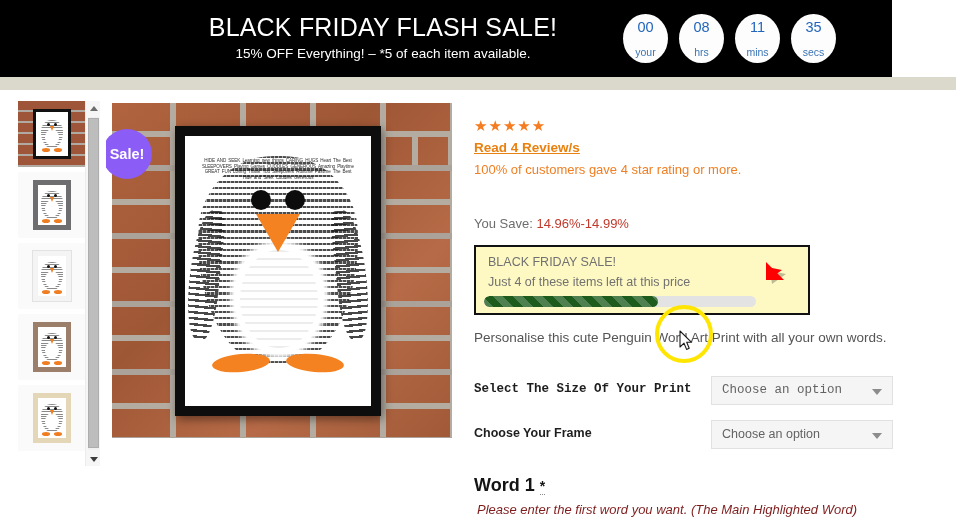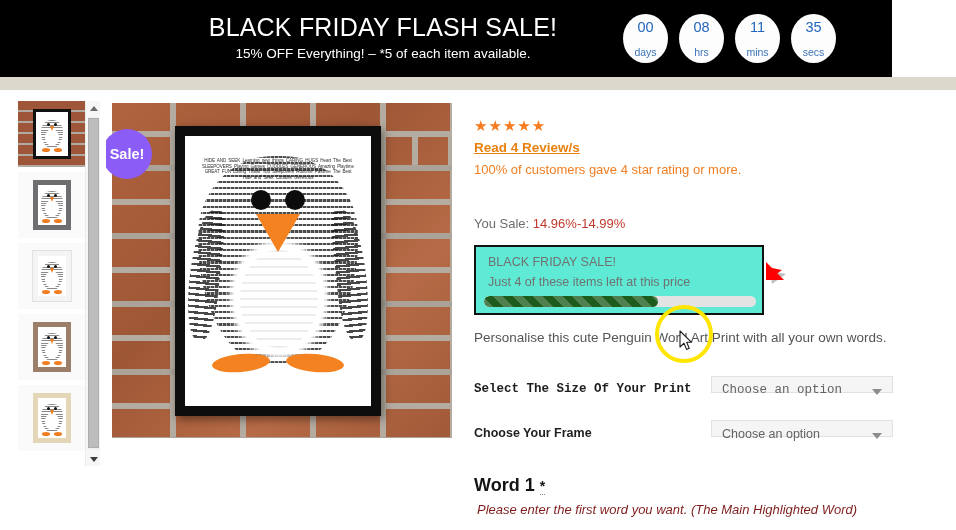--- a/index.html
+++ b/index.html
@@ -308,23 +308,23 @@
   .price { position: absolute; left: 0; top: 90px; color: #1b1b1b; font-size: 25px; font-weight: 400; }
   .price .cur { font-size: 17px; vertical-align: 3px; }
   .price .dash { font-size: 19px; padding: 0 2px; }
 
   .save-line { position: absolute; left: 0; top: 126px; font-size: 13px; color: #6d6d6d; }
   .save-val { color: #c0392b; }
 
   
   .sale-box {
     position: absolute; left: 0; top: 155px;
-    width: 290px; height: 70px;
+    width: 336px; height: 70px;
     border: 2px solid #111111;
-    background: #5eead4;
+    background: #fef9c3;
   }
   .sb-title { position: absolute; left: 12px; top: 8px; font-size: 12.5px; color: #717171; }
   .sb-sub   { position: absolute; left: 12px; top: 28px; font-size: 12.5px; color: #717171; }
   .sb-bar {
     position: absolute; left: 8px; top: 49px;
     width: 272px; height: 11px;
     background: #e3e3e3;
     border-radius: 6px;
     overflow: hidden;
   }
@@ -338,21 +338,21 @@
   }
 
   .personalise { position: absolute; left: 0; top: 240px; font-size: 13.5px; color: #555555; }
 
   .opt-row { position: absolute; left: 0; width: 420px; height: 30px; }
   .opt-row.r1 { top: 286px; font-family: Liberation Mono, monospace; }
   .opt-row.r2 { top: 330px; }
   .opt-label { position: absolute; left: 0; top: 6px; font-size: 12.5px; color: #1e1e1e; font-weight: bold; }
   .opt-select {
     position: absolute; left: 237px; top: 0;
-    width: 182px; height: 17px;
+    width: 182px; height: 29px;
     background: #f5f5f5;
     border: 1px solid #e1e1e1;
     font-size: 12.5px; color: #636363;
     padding: 6px 10px;
   }
   .sel-caret {
     position: absolute; right: 10px; top: 12px;
     width: 0; height: 0;
     border-left: 5px solid transparent;
     border-right: 5px solid transparent;
@@ -379,21 +379,21 @@
 <body>
 
 <div class="promo-bar">
   <div class="promo-text">
     <div class="promo-title">BLACK FRIDAY FLASH SALE!</div>
     <div class="promo-sub">15% OFF Everything! – *5 of each item available.</div>
   </div>
   <div class="timer-wrap">
     <div class="timer-cell">
       <div class="timer-num">00</div>
-      <div class="timer-lbl">days</div>
+      <div class="timer-lbl">your</div>
     </div>
     <div class="timer-cell">
       <div class="timer-num">08</div>
       <div class="timer-lbl">hrs</div>
     </div>
     <div class="timer-cell">
       <div class="timer-num">11</div>
       <div class="timer-lbl">mins</div>
     </div>
     <div class="timer-cell">
@@ -518,21 +518,21 @@
   </div>
 
   <div class="right-col">
 
     <div class="stars">★★★★★</div>
     <div class="review-link">Read 4 Review/s</div>
     <div class="review-pct">100% of customers gave 4 star rating or more.</div>
 
 
     <div class="save-line">
-      <span>You Sale: </span><span class="save-val">14.96%-14.99%</span>
+      <span>You Save: </span><span class="save-val">14.96%-14.99%</span>
     </div>
 
     <div class="sale-box">
       <div class="sb-title">BLACK FRIDAY SALE!</div>
       <div class="sb-sub">Just 4 of these items left at this price</div>
       <div class="sb-bar">
         <div class="sb-fill" id="stockFill" style="width: 64%; background-color: rgb(30, 92, 30);"></div>
       </div>
     </div>
 

